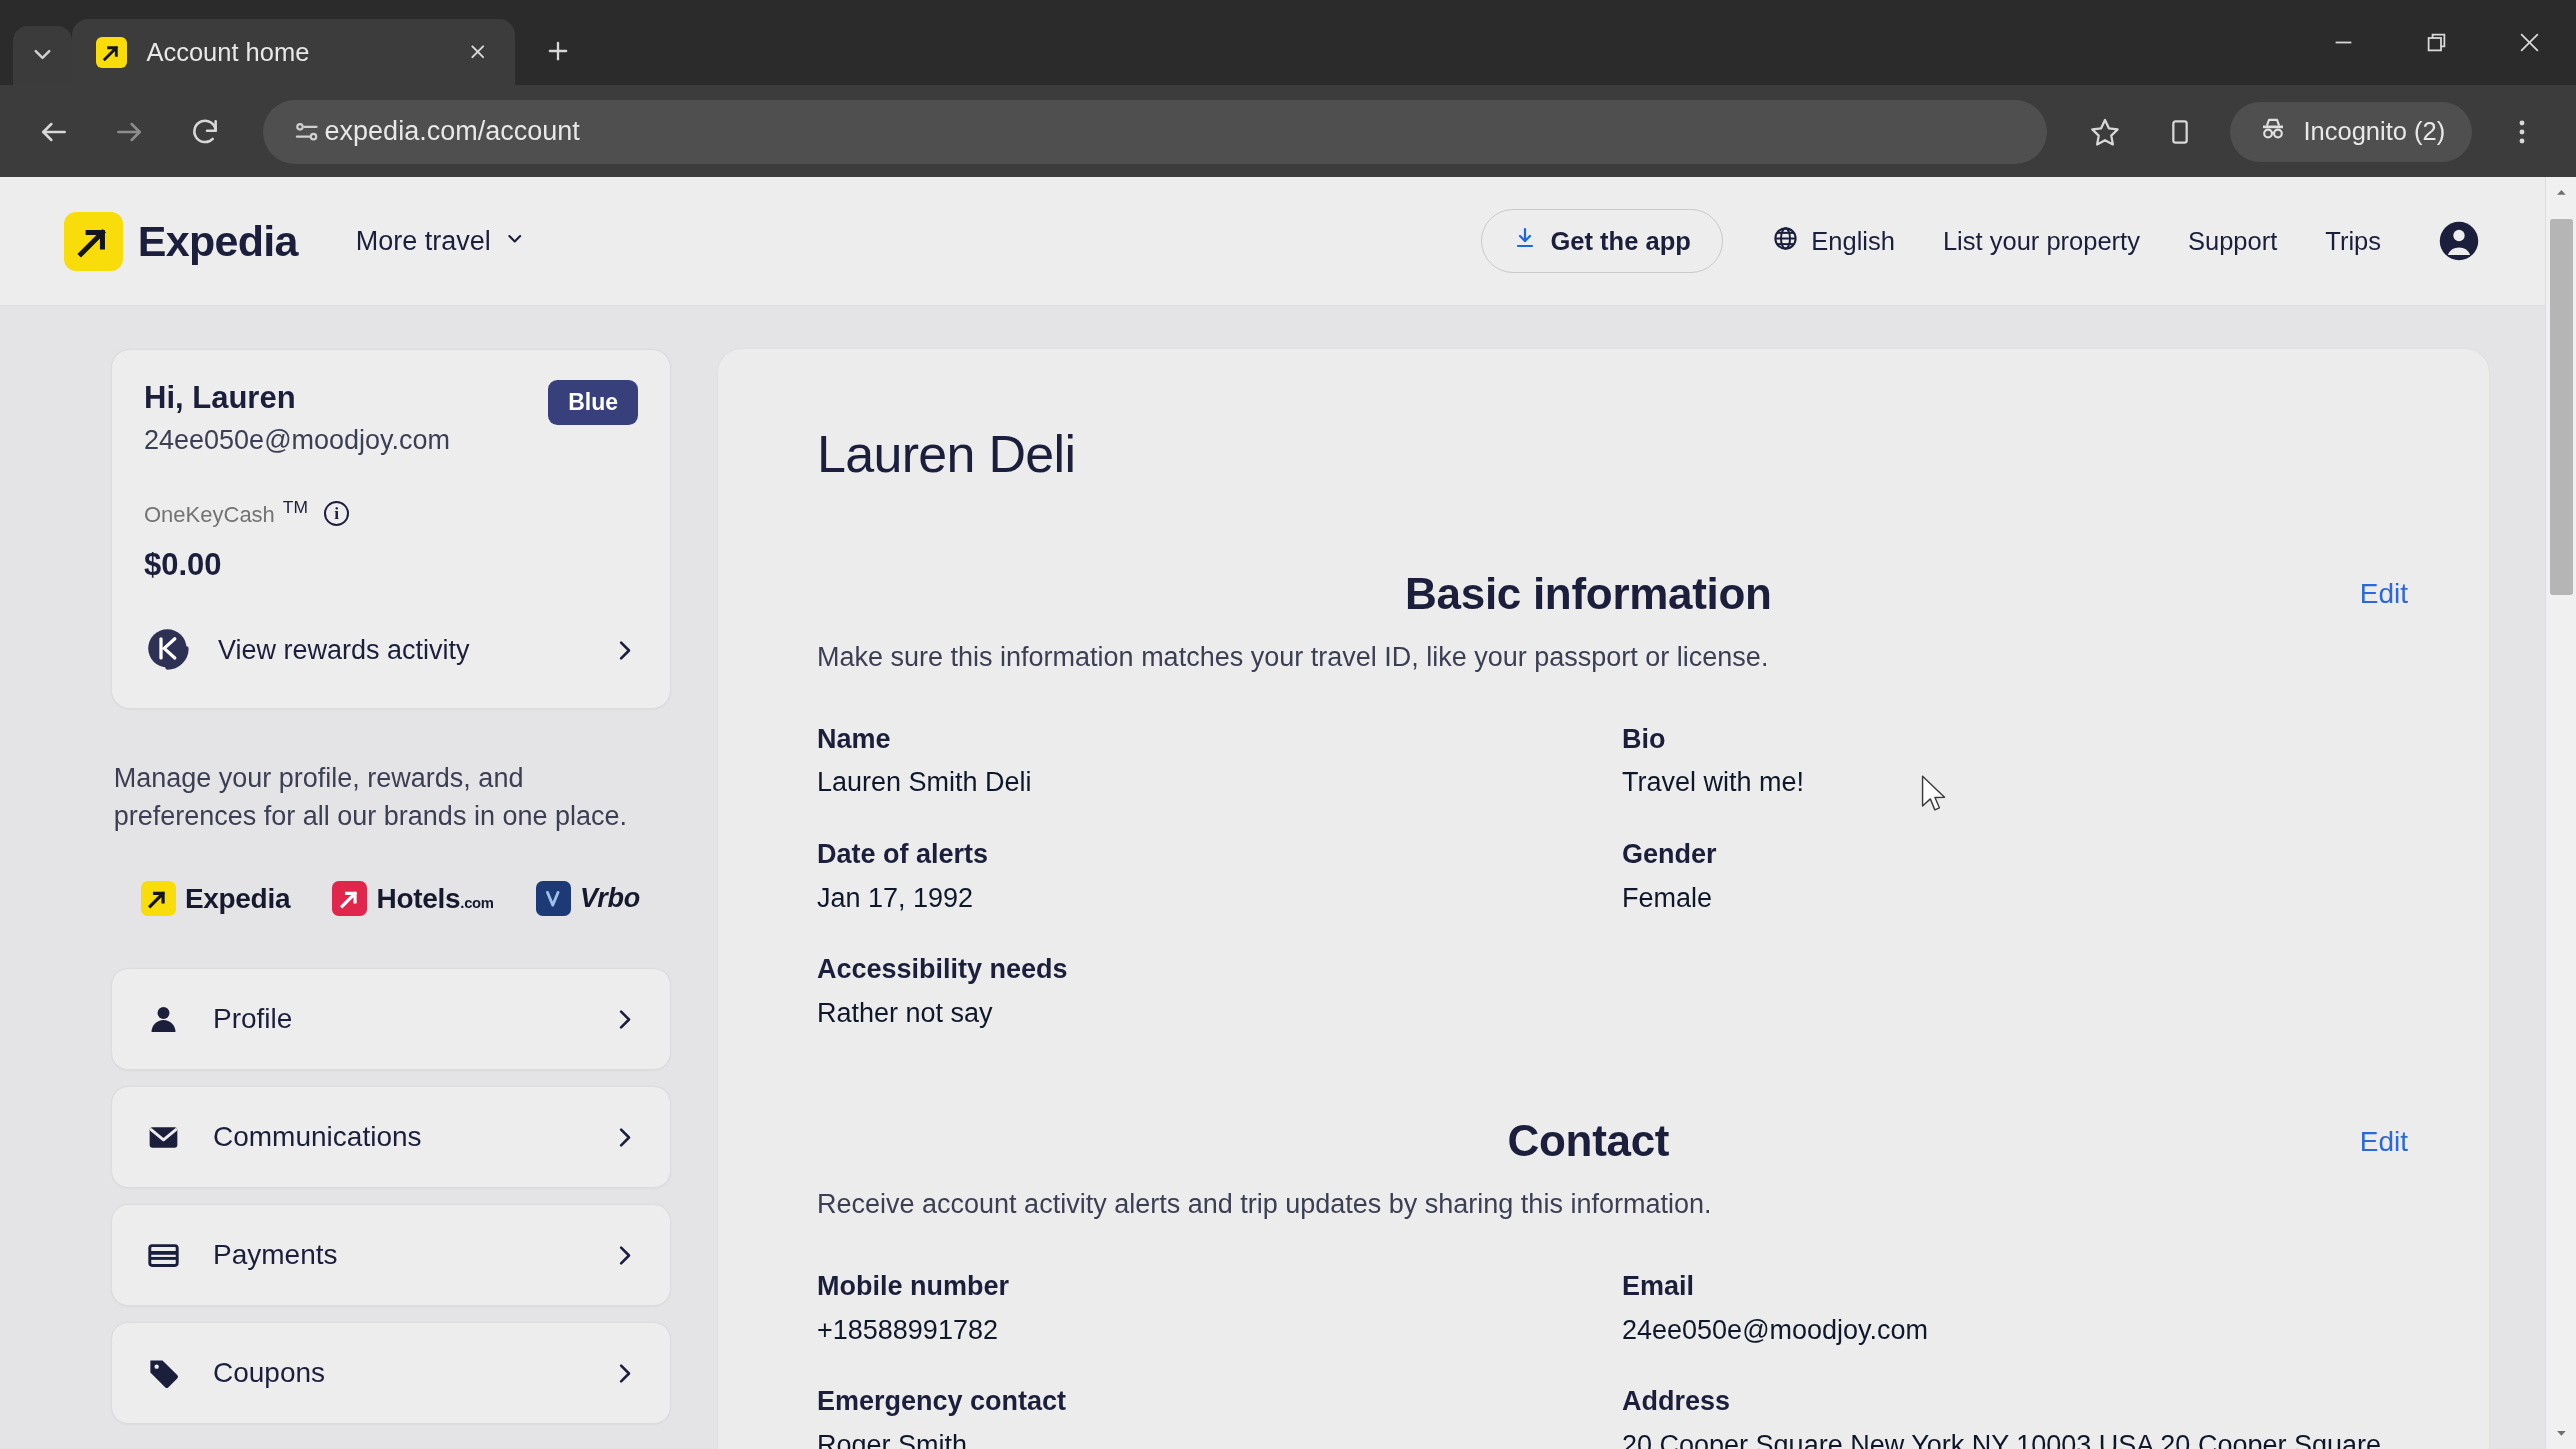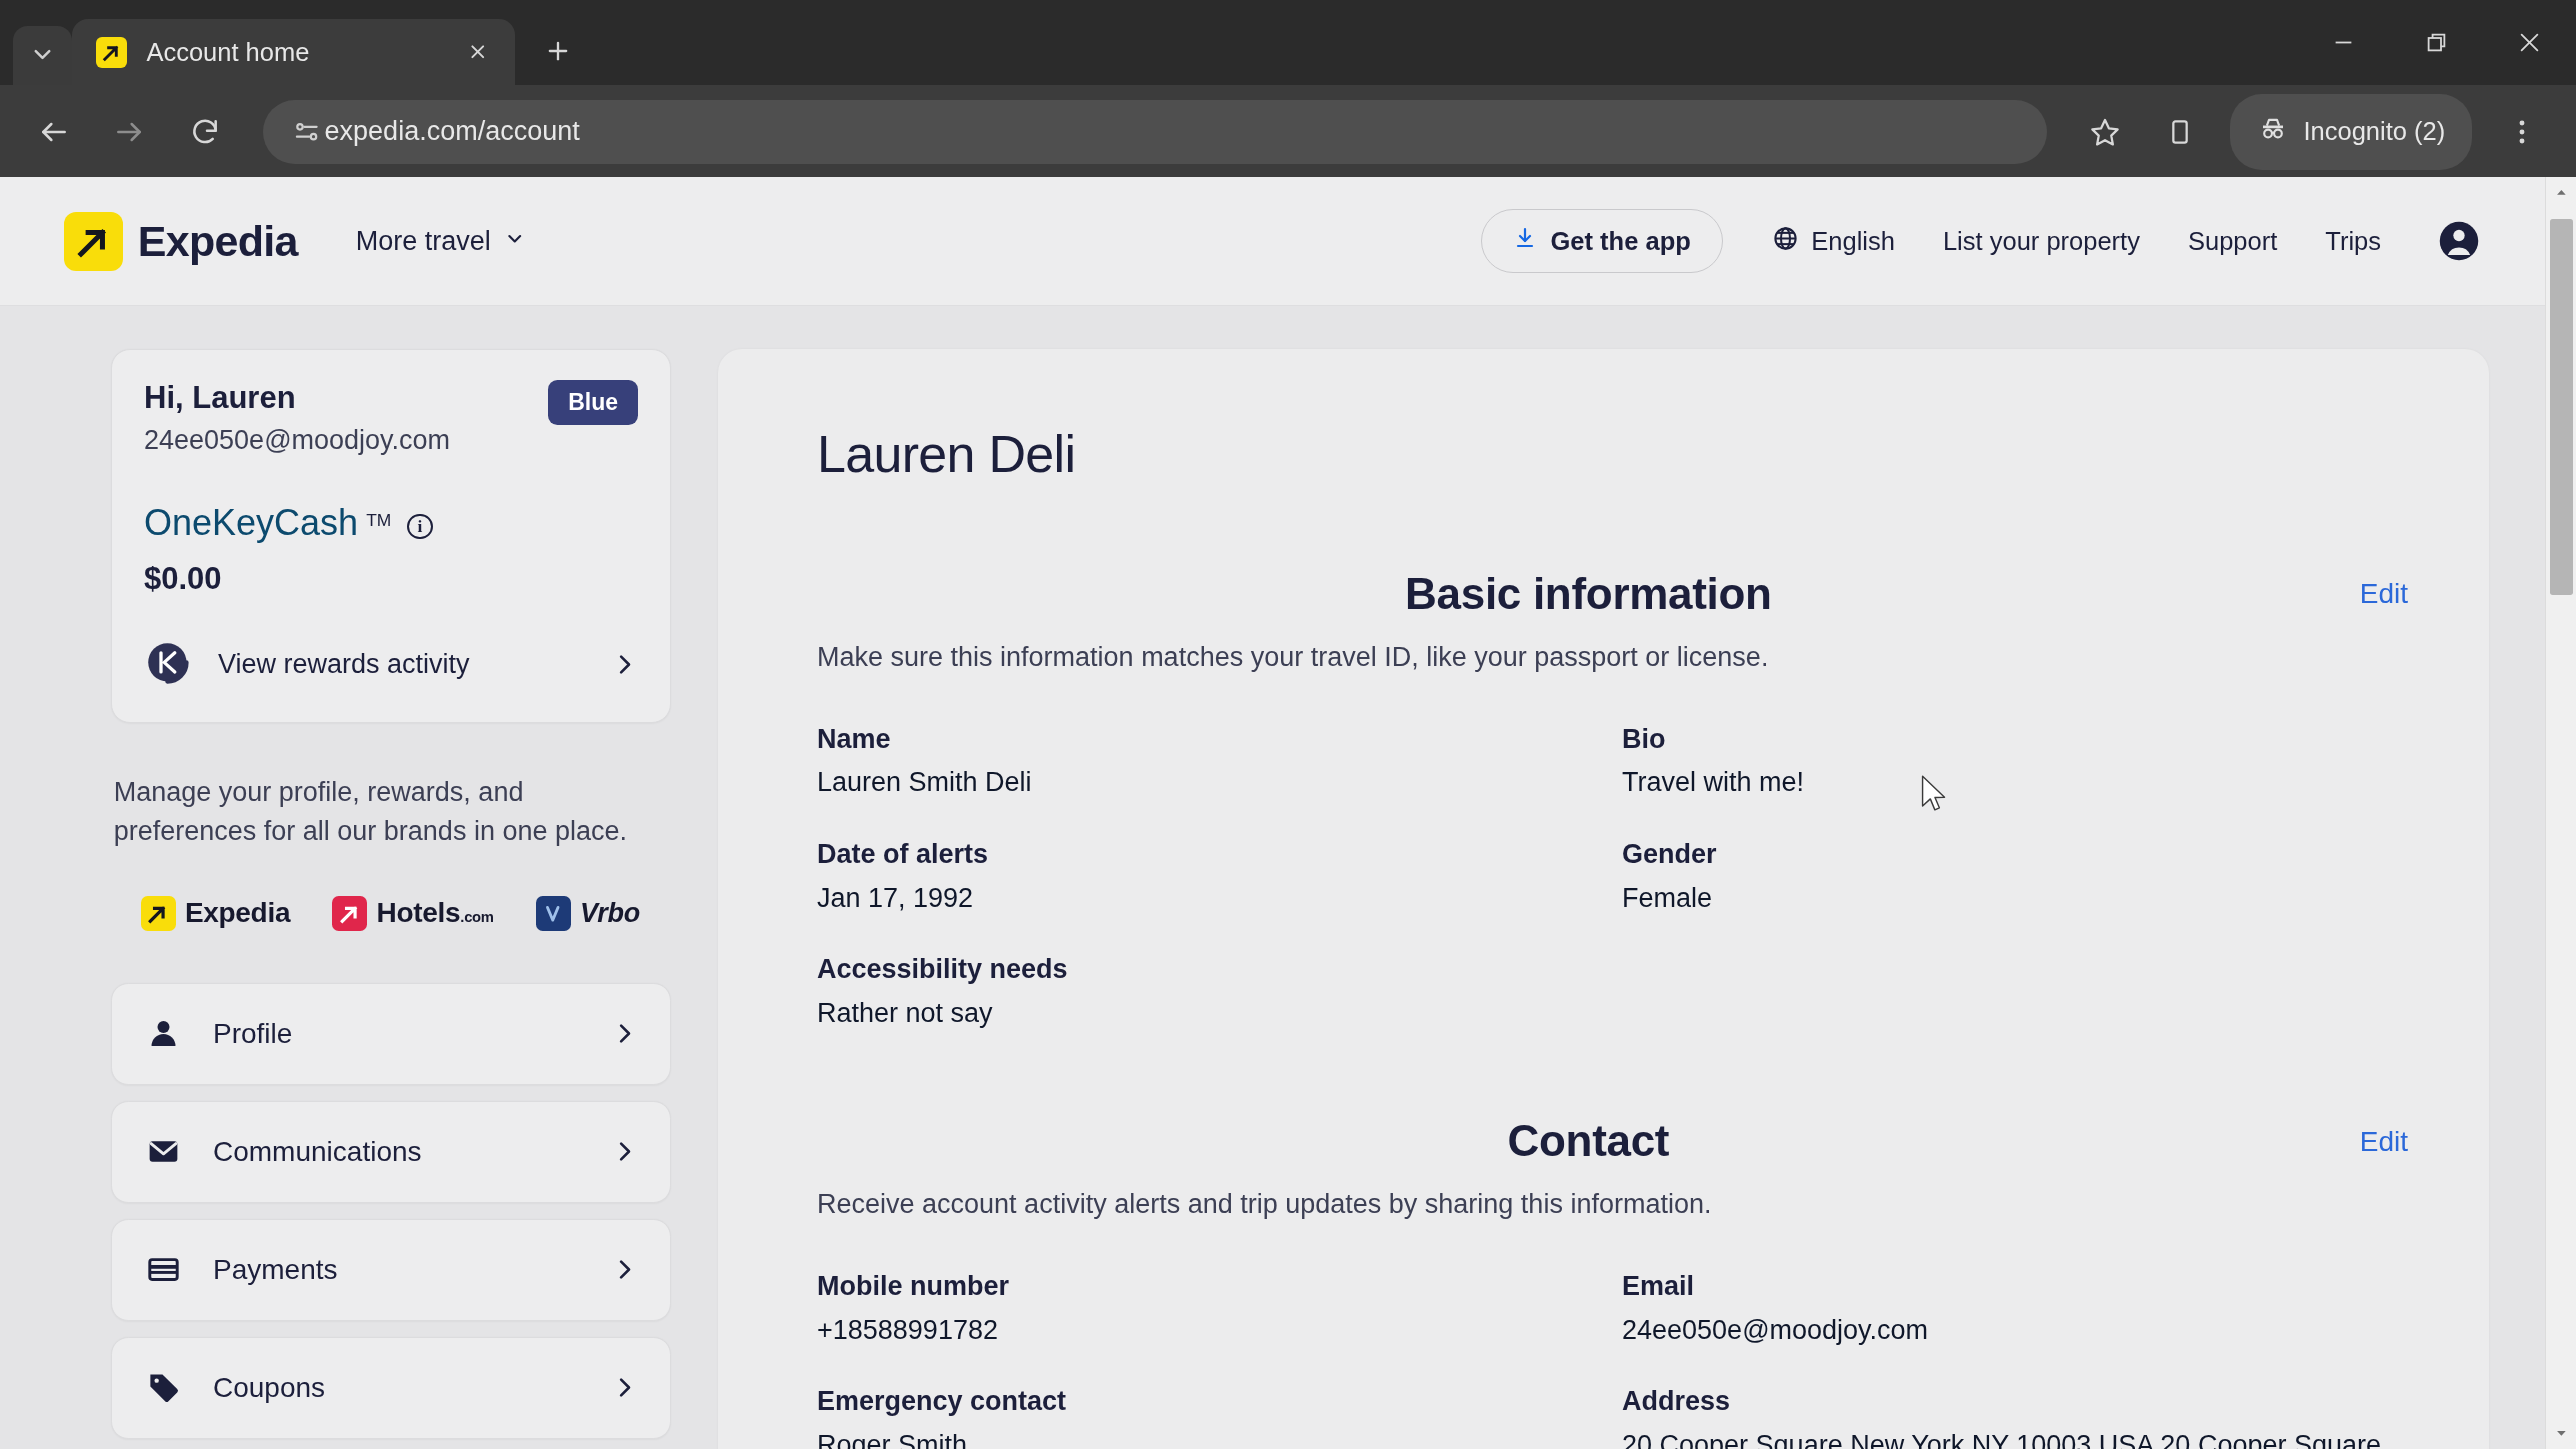--- a/index.html
+++ b/index.html
@@ -111,21 +111,21 @@
     white-space: nowrap; overflow: hidden; text-overflow: ellipsis;
   }
   .tb-icon {
     width: 70px; height: 70px;
     display: flex; align-items: center; justify-content: center;
     border-radius: 50%;
     flex: 0 0 auto;
   }
   .tb-icon svg { width: 32px; height: 32px; }
   .incognito-pill {
-    height: 76px;
+    height: 60px;
     background: #4f4f4f;
     border-radius: 32px;
     display: flex; align-items: center;
     gap: 14.8px;
     padding: 0 27px;
     margin: 0 9.4px;
     flex: 0 0 auto;
   }
   .incognito-pill svg { width: 32px; height: 32px; flex:0 0 auto;}
   .incognito-pill span { color: #e8e8e8; font-size: 25.5px; white-space: nowrap; }
@@ -224,21 +224,21 @@
     color: #ffffff;
     font-size: 23px; font-weight: 700;
     border-radius: 9.4px;
     padding: 9.4px 20px;
     flex: 0 0 auto;
   }
   .okc-row {
     display: flex; align-items: baseline; gap: 8px;
     margin-top: 46px;
   }
-  .okc-label { font-size: 36px; color: #0c4a6e; }
+  .okc-label { font-size: 22px; color: #737373; }
   .okc-tm { font-size: 17.4px; color: #1c1f3b; position: relative; top: -9.4px; }
   .info-i {
     width: 25.5px; height: 25.5px; border-radius: 50%;
     border: 2px solid #1c1f3b;
     display: inline-flex; align-items: center; justify-content: center;
     font-size: 17.4px; font-weight: 700; color: #1c1f3b;
     margin-left: 8px; position: relative; top: -2.7px;
     font-family: "Liberation Serif", serif;
   }
   .okc-amount { font-size: 31px; font-weight: 700; color: #1c1f3b; margin-top: 17.4px; }

